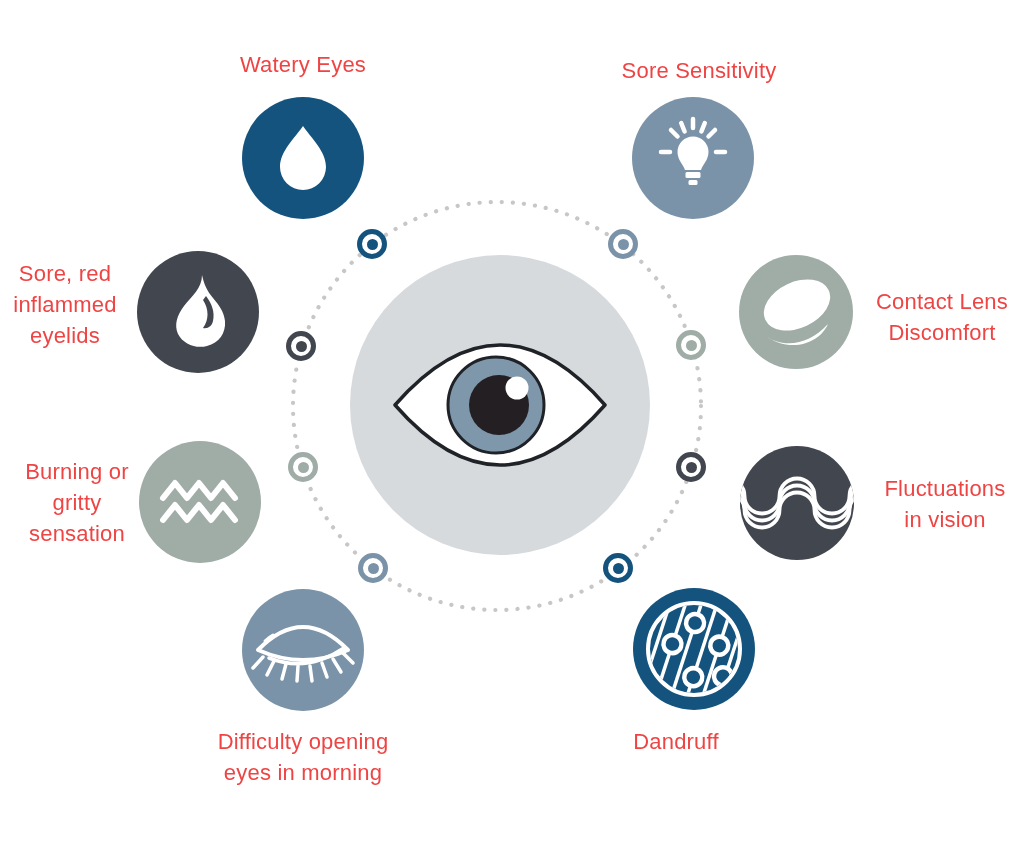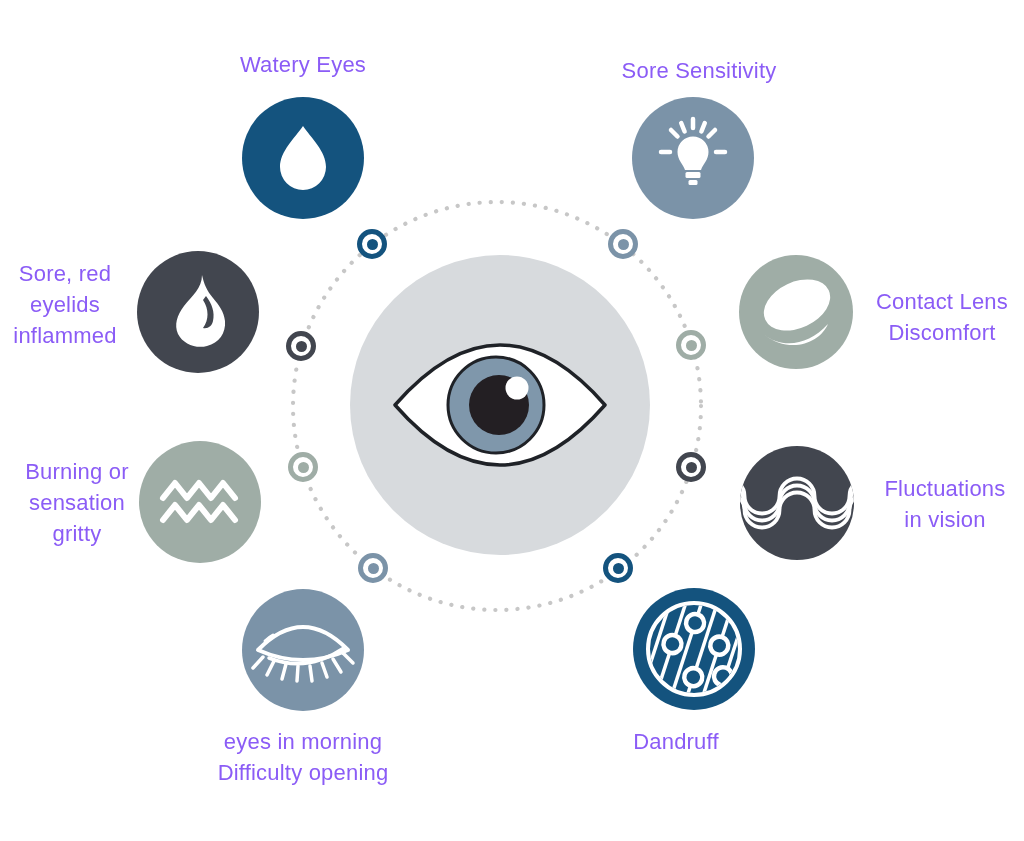--- a/index.html
+++ b/index.html
@@ -11,21 +11,21 @@
   .bubble{
     position:absolute;border-radius:50%;overflow:hidden;
     display:flex;align-items:center;justify-content:center;
   }
   .c-navy{background:#14537e;}
   .c-bluegray{background:#7b93a8;}
   .c-sage{background:#9fada6;}
   .c-slate{background:#42464f;}
   .label{
     position:absolute;font-size:22px;line-height:31px;text-align:center;
-    color:#8b5cf6;letter-spacing:.2px;
+    color:#ef4444;letter-spacing:.2px;
   }
   .label .line{display:block;}
   .ring{
     position:absolute;width:30px;height:30px;border-radius:50%;
     background:#fff;box-sizing:border-box;border:5px solid #000;
   }
   .ring-dot{
     position:absolute;inset:0;margin:auto;width:11px;height:11px;border-radius:50%;
     background:#000;
   }
@@ -196,47 +196,47 @@
             <line x1="7" y1="16" x2="9" y2="31"></line>
             <line x1="19" y1="13" x2="24" y2="27"></line>
             <line x1="30" y1="9" x2="38" y2="22"></line>
             <line x1="40" y1="3" x2="50" y2="13"></line>
           </g>
         </g>
       </svg>
     </span>
   </div>
   <div class="label" style="left:168px;top:726px;width:270px">
+    <span class="line">Difficulty opening</span>
     <span class="line">eyes in morning</span>
-    <span class="line">Difficulty opening</span>
   </div>
 
   <div class="bubble c-sage" style="left:139px;top:441px;width:122px;height:122px">
     <span class="icon">
       <svg width="92" height="92" viewBox="-46 -46 92 92">
         <g fill="none" stroke="#ffffff" stroke-width="6" stroke-linecap="round" stroke-linejoin="round">
           <path d="M-37,-4 L-25,-19 L-13,-4 L-1,-19 L11,-4 L23,-19 L35,-4"></path>
           <path d="M-37,18 L-25,3 L-13,18 L-1,3 L11,18 L23,3 L35,18"></path>
         </g>
       </svg>
     </span>
   </div>
   <div class="label" style="left:12px;top:456px;width:130px">
     <span class="line">Burning or</span>
+    <span class="line">gritty</span>
     <span class="line">sensation</span>
-    <span class="line">gritty</span>
   </div>
 
   <div class="bubble c-slate" style="left:137px;top:251px;width:122px;height:122px">
     <span class="icon">
       <svg width="80" height="80" viewBox="-40 -40 80 80">
         <path d="M4,-37 C4,-24 -6,-16 -14,-6 C-21,3 -24,13 -20,22 C-15,32 -2,37 9,34 C21,31 28,21 27,9 C26,0 21,-7 15,-14 C9,-21 6,-28 4,-37 Z" fill="#ffffff"></path>
         <path d="M8,-16 C14,-8 17,0 15,9 C14,14 10,17 5,16 C11,8 11,-3 5,-12 Z" fill="#42464f"></path>
       </svg>
     </span>
   </div>
   <div class="label" style="left:0px;top:258px;width:130px">
     <span class="line">Sore, red</span>
+    <span class="line">inflammed</span>
     <span class="line">eyelids</span>
-    <span class="line">inflammed</span>
   </div>
 
 </div>
 
 </body></html>

